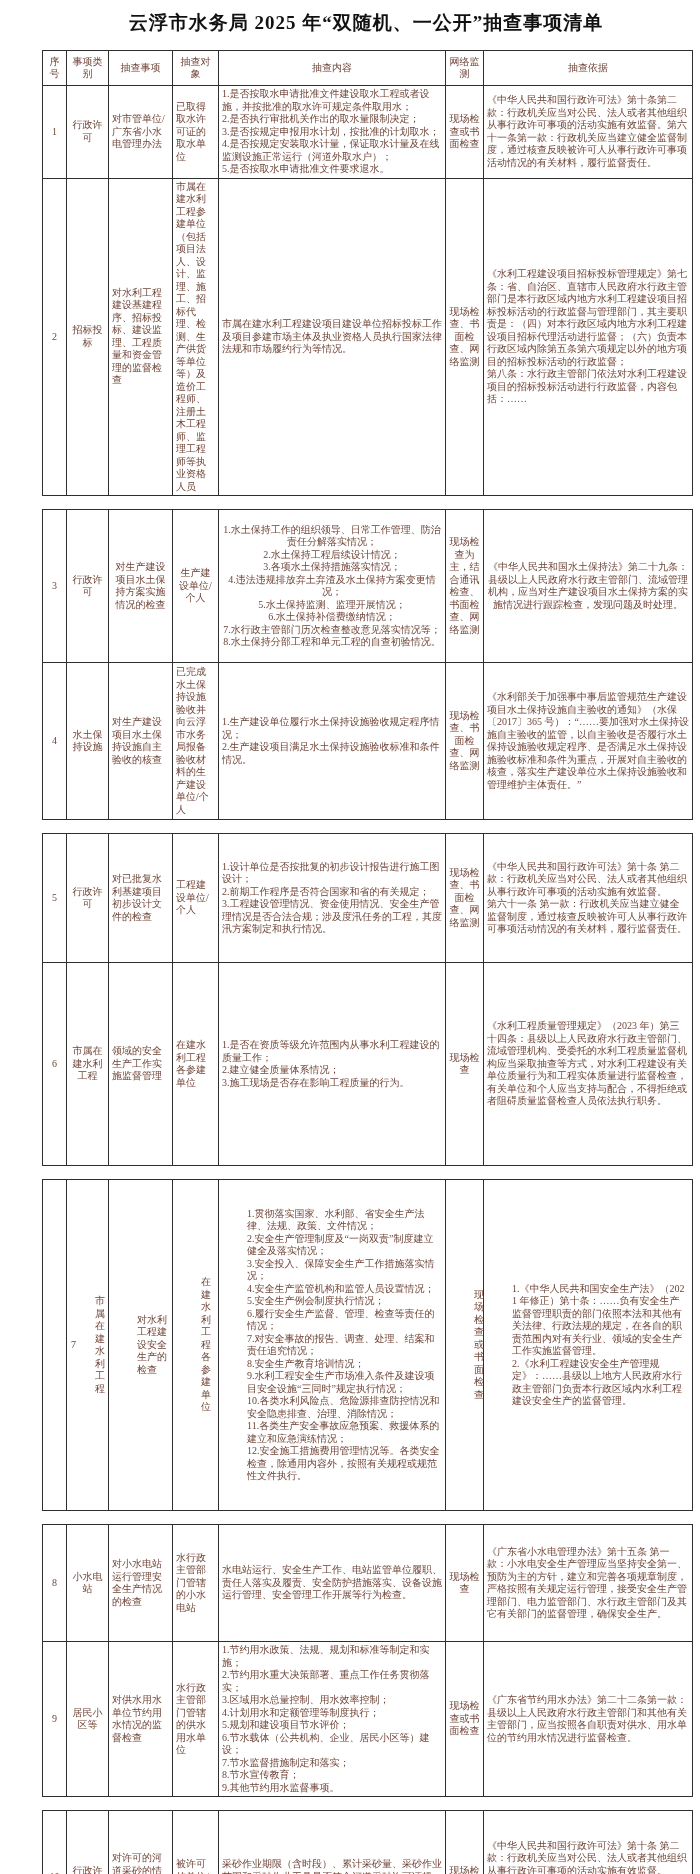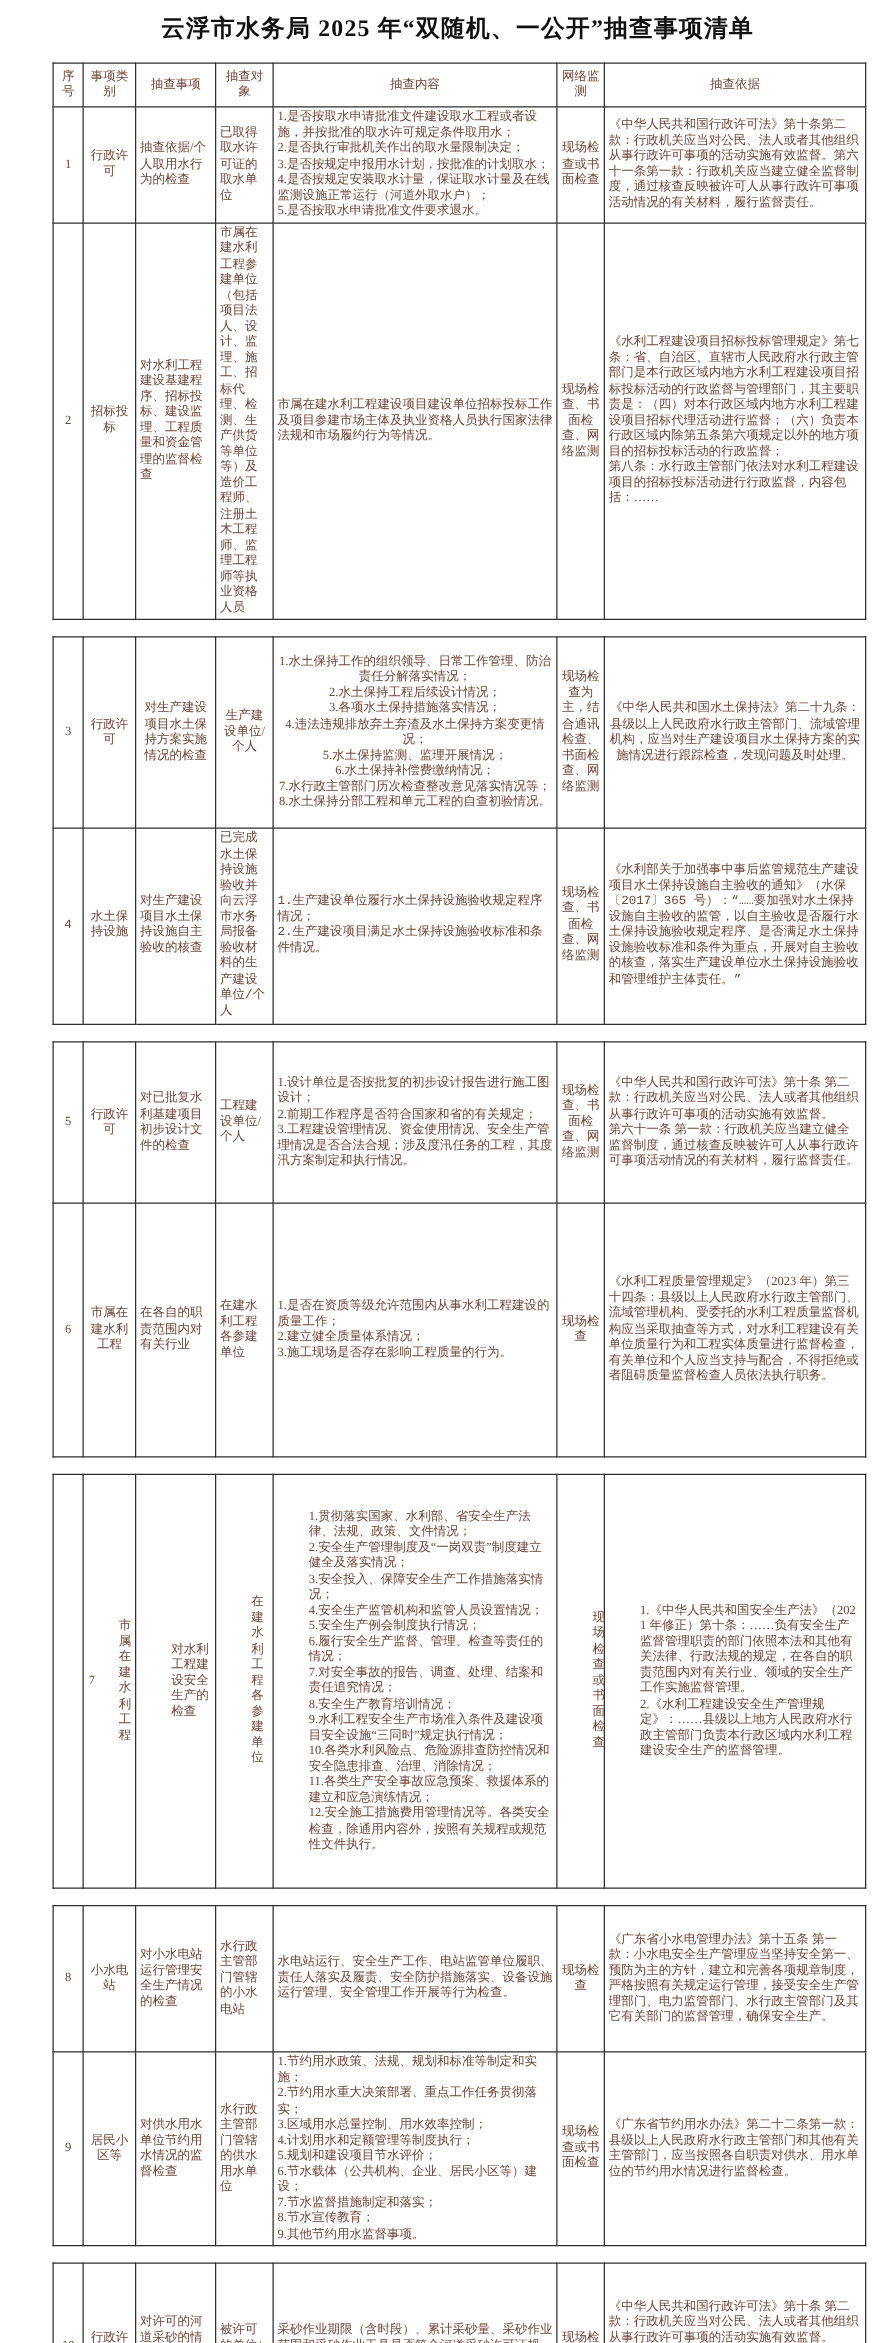--- a/index.html
+++ b/index.html
@@ -54,21 +54,21 @@
   }
   td.c-no, td.c-category, td.c-method { text-align: center; }
   td.c-item, td.c-target { text-align: left; }
   td.c-content, td.c-basis {
     text-align: left;
     white-space: pre-line;
   }
   tr.h-r1  td { height: 66px; }
   tr.h-r2  td { height: 192px; }
   tr.h-r3  td { height: 148px; text-align: center; }
-  tr.h-r4  td { height: 152px; font-family: Liberation Mono, monospace; }
+  tr.h-r4  td { height: 152px; }
   tr.h-r5  td { height: 124px; }
   tr.h-r6  td { height: 198px; }
   tr.h-r7  td { height: 326px; padding-left: 28px; }
   tr.h-r8  td { height: 112px; }
   tr.h-r9  td { height: 122px; }
   tr.h-r10 td { height: 128px; }
 </style>
 </head>
 <body>
 
@@ -94,21 +94,21 @@
         <th class="col-header">抽查对象</th>
         <th class="col-header">抽查内容</th>
         <th class="col-header">网络监测</th>
         <th class="col-header">抽查依据</th>
       </tr>
     </thead>
     <tbody>
       <tr class="h-r1">
         <td class="c-no">1</td>
         <td class="c-category">行政许可</td>
-        <td class="c-item">抽查依据/个人取用水行为的检查</td>
+        <td class="c-item">对市管单位/广东省小水电管理办法</td>
         <td class="c-target">已取得取水许可证的取水单位</td>
         <td class="c-content">1.是否按取水申请批准文件建设取水工程或者设施，并按批准的取水许可规定条件取用水；
 2.是否执行审批机关作出的取水量限制决定；
 3.是否按规定申报用水计划，按批准的计划取水；
 4.是否按规定安装取水计量，保证取水计量及在线监测设施正常运行（河道外取水户）；
 5.是否按取水申请批准文件要求退水。</td>
         <td class="c-method">现场检查或书面检查</td>
         <td class="c-basis">《中华人民共和国行政许可法》第十条第二款：行政机关应当对公民、法人或者其他组织从事行政许可事项的活动实施有效监督。第六十一条第一款：行政机关应当建立健全监督制度，通过核查反映被许可人从事行政许可事项活动情况的有关材料，履行监督责任。</td>
       </tr>
       <tr class="h-r2">
@@ -183,21 +183,21 @@
         <td class="c-content">1.设计单位是否按批复的初步设计报告进行施工图设计；
 2.前期工作程序是否符合国家和省的有关规定；
 3.工程建设管理情况、资金使用情况、安全生产管理情况是否合法合规；涉及度汛任务的工程，其度汛方案制定和执行情况。</td>
         <td class="c-method">现场检查、书面检查、网络监测</td>
         <td class="c-basis">《中华人民共和国行政许可法》第十条 第二款：行政机关应当对公民、法人或者其他组织从事行政许可事项的活动实施有效监督。
 第六十一条 第一款：行政机关应当建立健全监督制度，通过核查反映被许可人从事行政许可事项活动情况的有关材料，履行监督责任。</td>
       </tr>
       <tr class="h-r6">
         <td class="c-no">6</td>
         <td class="c-category">市属在建水利工程</td>
-        <td class="c-item">在各自的职责范围内对有关行业</td>
+        <td class="c-item">领域的安全生产工作实施监督管理</td>
         <td class="c-target">在建水利工程各参建单位</td>
         <td class="c-content">1.是否在资质等级允许范围内从事水利工程建设的质量工作；
 2.建立健全质量体系情况；
 3.施工现场是否存在影响工程质量的行为。</td>
         <td class="c-method">现场检查</td>
         <td class="c-basis">《水利工程质量管理规定》（2023 年）第三十四条：县级以上人民政府水行政主管部门、流域管理机构、受委托的水利工程质量监督机构应当采取抽查等方式，对水利工程建设有关单位质量行为和工程实体质量进行监督检查，有关单位和个人应当支持与配合，不得拒绝或者阻碍质量监督检查人员依法执行职务。</td>
       </tr>
     </tbody>
   </table>
 

